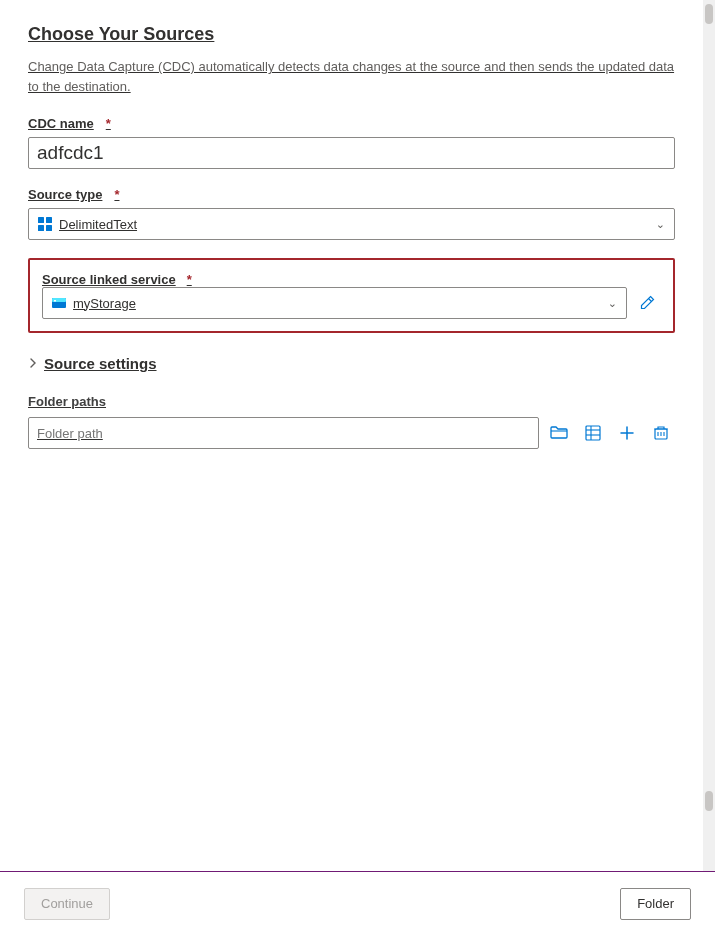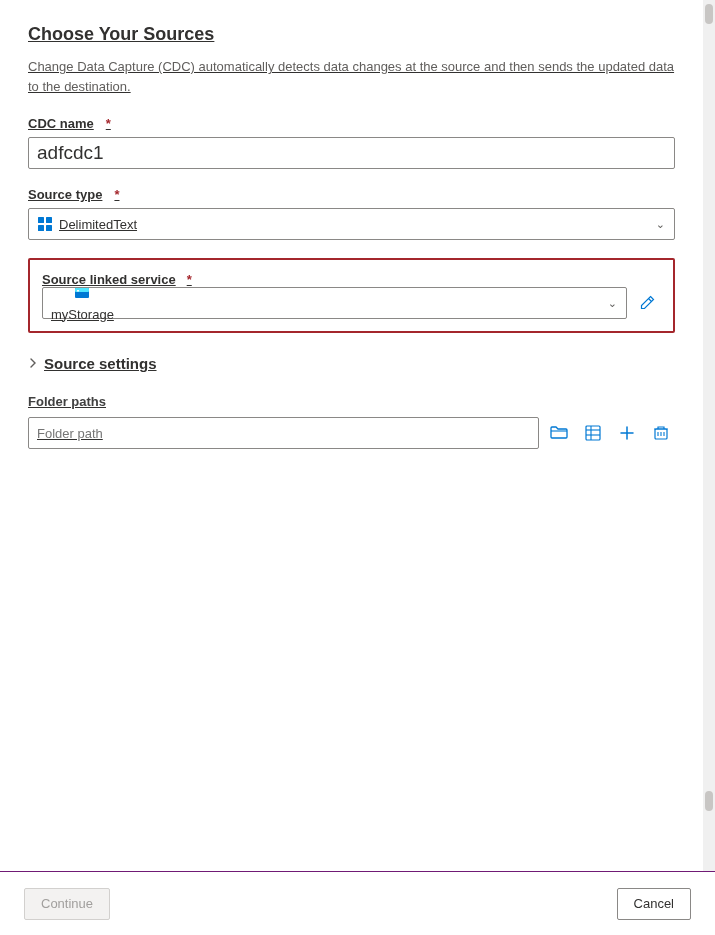--- a/index.html
+++ b/index.html
@@ -315,21 +315,21 @@
     </div>
 
     <div class="source-linked-service-group">
       <div class="source-linked-label">
         <span>Source linked service</span>
         <span class="required-star">*</span>
       </div>
       <div class="linked-service-row">
         <div class="linked-service-select select-wrapper">
           <div class="select-input">
-            <span style="display:flex;align-items:center;gap:6px;flex-direction:column;">
+            <span style="display:flex;align-items:center;gap:6px;">
 
               <svg class="icon-svg" viewBox="0 0 16 16" fill="none" xmlns="http://www.w3.org/2000/svg">
                 <rect x="1" y="3" width="14" height="10" rx="1" fill="#0078d4"></rect>
                 <rect x="1" y="3" width="14" height="4" rx="1" fill="#50e6ff"></rect>
                 <rect x="3" y="5" width="2" height="1.5" rx="0.3" fill="#fff"></rect>
               </svg>
               <span>myStorage</span>
             </span>
           </div>
           <span class="select-chevron">⌄</span>
@@ -395,14 +395,14 @@
   </div>
 
   <div class="scrollbar-track" style="position:relative;">
     <div class="scrollbar-thumb-top"></div>
     <div class="scrollbar-thumb-bottom"></div>
   </div>
 </div>
 
 <div class="footer">
   <button class="btn-continue" disabled="">Continue</button>
-  <button class="btn-cancel">Cancel</button>
+  <button class="btn-cancel">Folder</button>
 </div>
 
 </body></html>

